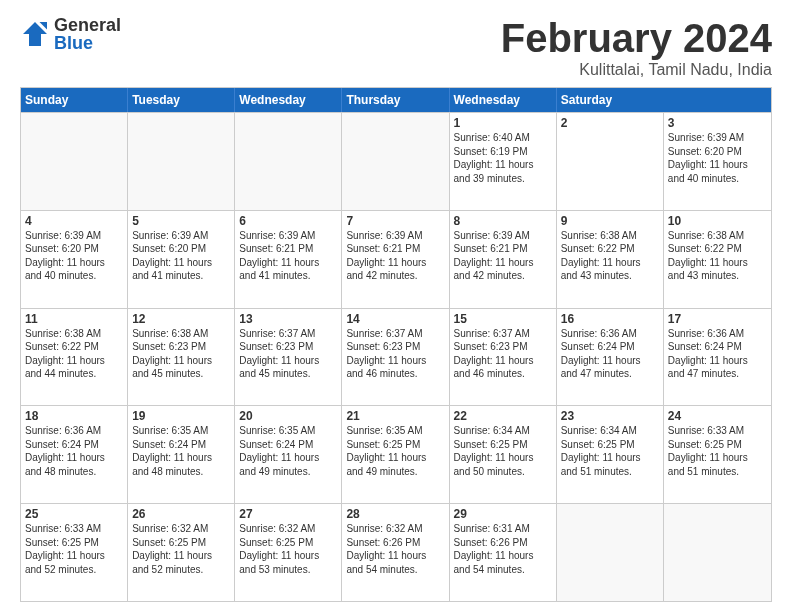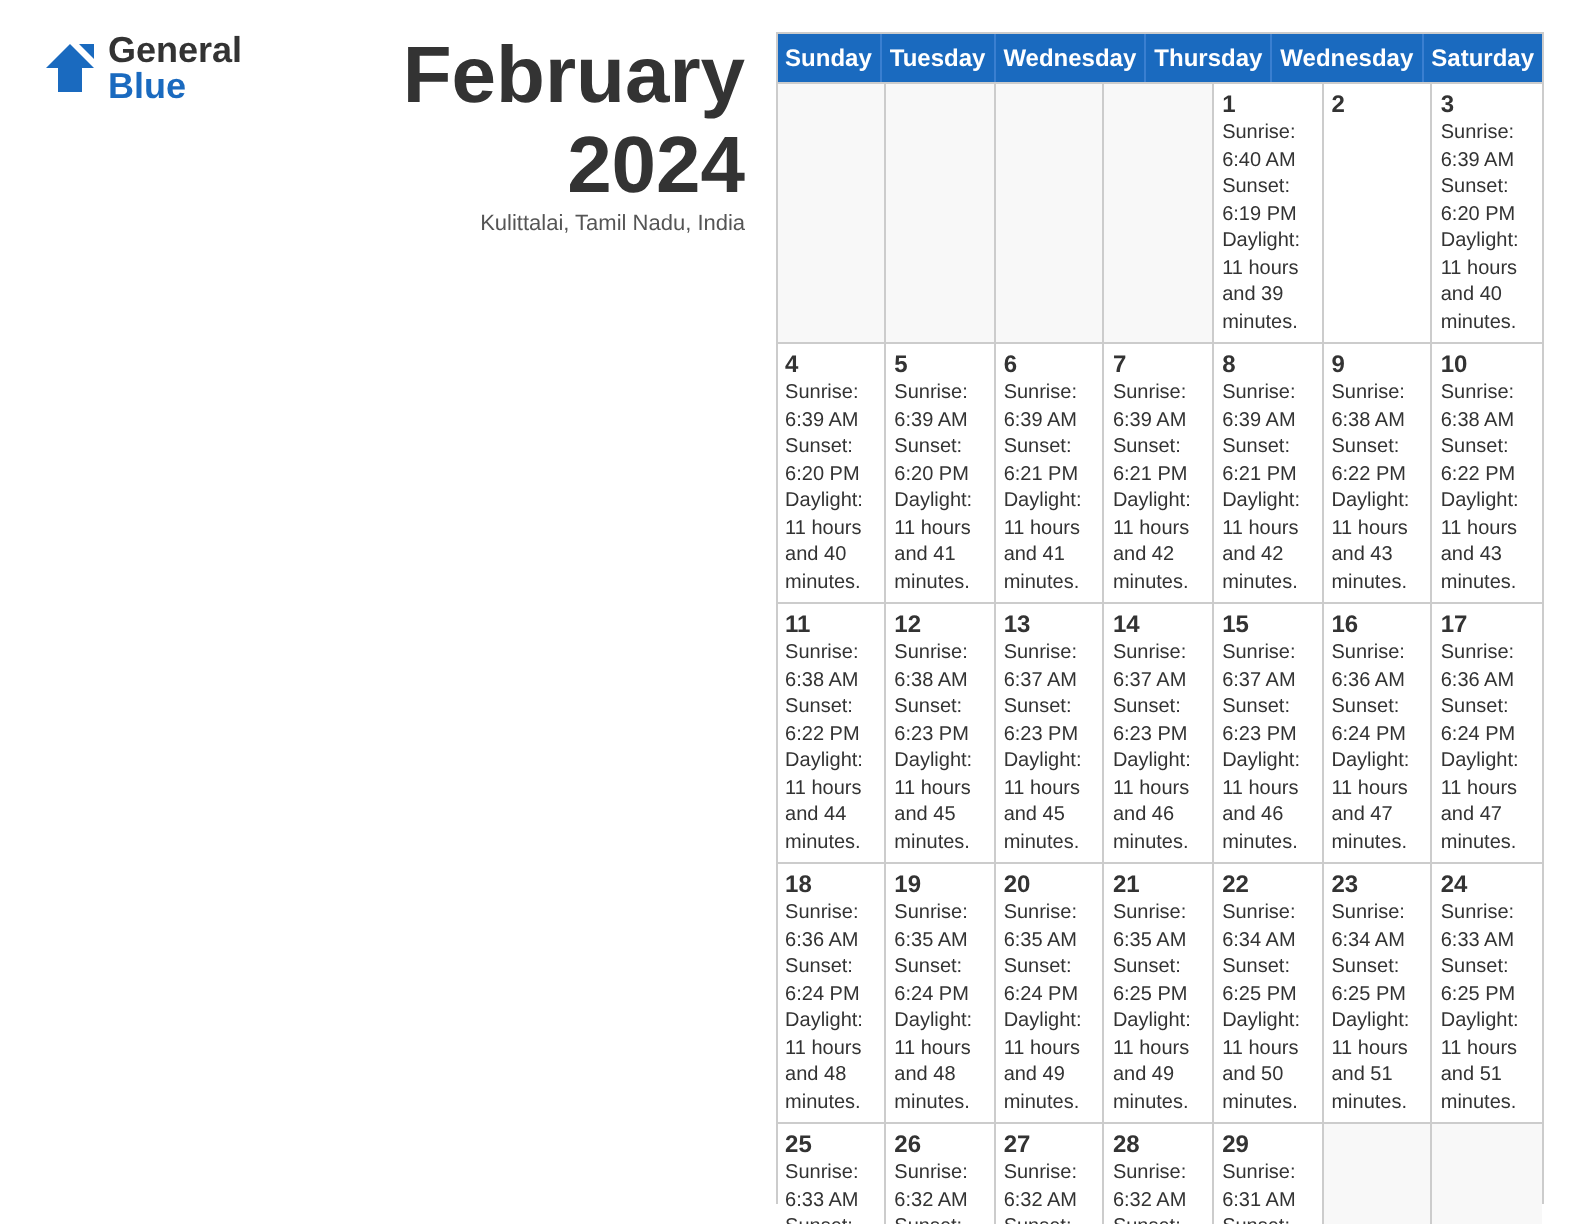--- a/index.html
+++ b/index.html
@@ -8,21 +8,21 @@
       background: #fff;
       width: 792px;
       height: 612px;
       overflow: hidden;
     }
     .page {
       width: 792px;
       height: 612px;
       padding: 16px 20px 10px 20px;
       display: flex;
-      flex-direction: row;
+      flex-direction: column;
       border-radius: 25px;
     }
     .header {
       display: flex;
       align-items: flex-start;
       justify-content: space-between;
       margin-bottom: 8px;
     }
     .logo {
       display: flex;
@@ -44,29 +44,28 @@
     }
     .title-block {
       text-align: right;
     }
     .main-title {
       font-size: 40px;
       font-weight: bold;
       color: #333;
     }
     .subtitle {
-      font-size: 11px;
+      font-size: 16px;
       color: #555;
     }
     .calendar {
       flex: 1;
       display: flex;
       flex-direction: column;
       border: 1px solid #ccc;
-      margin-left: 15px;
     }
     .cal-header-row {
       display: grid;
       grid-template-columns: repeat(7, 1fr);
       background: #1a6abf;
     }
     .cal-header-cell {
       color: #fff;
       font-weight: bold;
       font-size: 12px;

